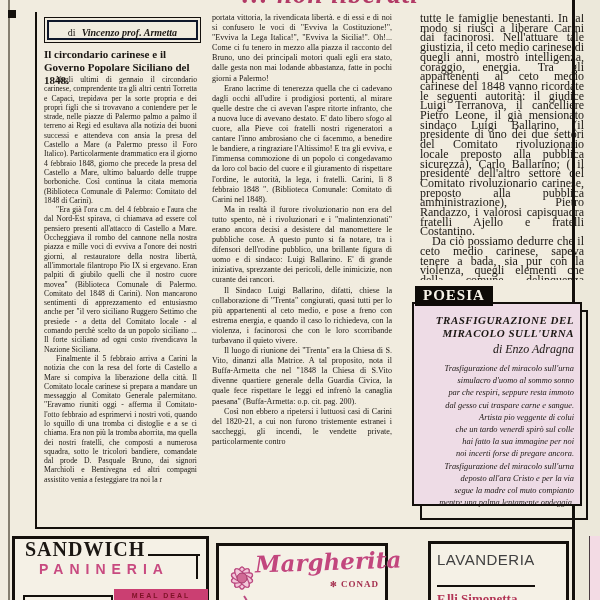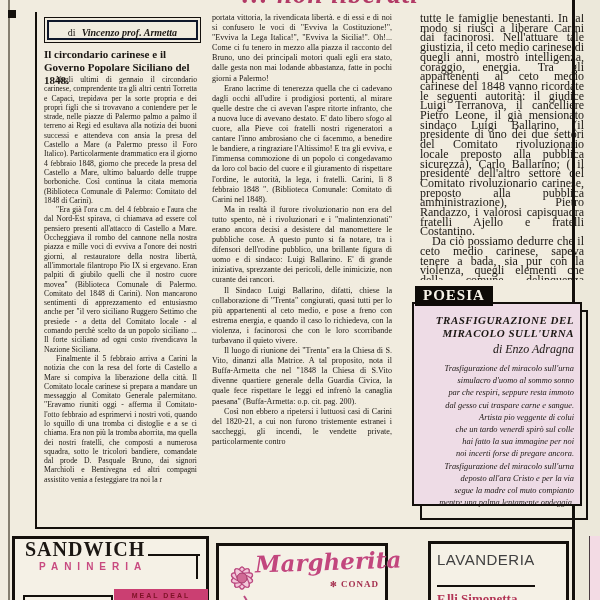--- a/index.html
+++ b/index.html
@@ -54,21 +54,21 @@
   .poesia-title{font-weight:bold;font-size:11px;line-height:13px;letter-spacing:.5px;}
   .poesia-author{font-size:12px;margin:2px 0 6px 0;}
   .poem .poem-line{font-size:8.4px;line-height:12.2px;font-weight:500;}
   
   .ad{position:absolute;background:#f5f1e6;border:3px solid #14100c;box-sizing:border-box;}
   .ad-sandwich{left:12px;top:536px;width:197px;height:70px;}
   .sc-row{display:flex;align-items:flex-end;padding:0 6px 0 10px;justify-content:flex-end;}
   .sc-word{font-weight:bold;font-size:20px;line-height:21px;letter-spacing:1px;}
   .sc-rule{flex:1;border-bottom:2px solid #14100c;margin:0 0 4px 3px;}
   .sc-vert{position:absolute;right:8px;top:16px;height:24px;width:2px;background:#14100c;}
-  .sc-sub{color:#c84a80;font-family:"Liberation Sans",sans-serif;font-weight:bold;font-size:10px;letter-spacing:6px;padding-left:24px;margin-top:1px;}
+  .sc-sub{color:#c84a80;font-family:"Liberation Sans",sans-serif;font-weight:bold;font-size:14px;letter-spacing:6px;padding-left:24px;margin-top:1px;}
   .sc-smallbox{position:absolute;left:8px;top:56px;width:86px;height:20px;border:2px solid #14100c;}
   .sc-badge{
     position:absolute;left:99px;top:50px;width:94px;height:22px;background:#cb3f72;
     color:#7d1226;font-family:"Liberation Sans",sans-serif;font-weight:bold;font-size:7px;
     text-align:center;letter-spacing:2px;padding-top:3px;box-sizing:border-box;
   }
   .ad-margherita{left:216px;top:543px;width:172px;height:62px;}
   .mg-name{
     position:absolute;left:36px;top:2px;color:#c2477d;
     font-style:italic;font-weight:bold;font-size:23px;

